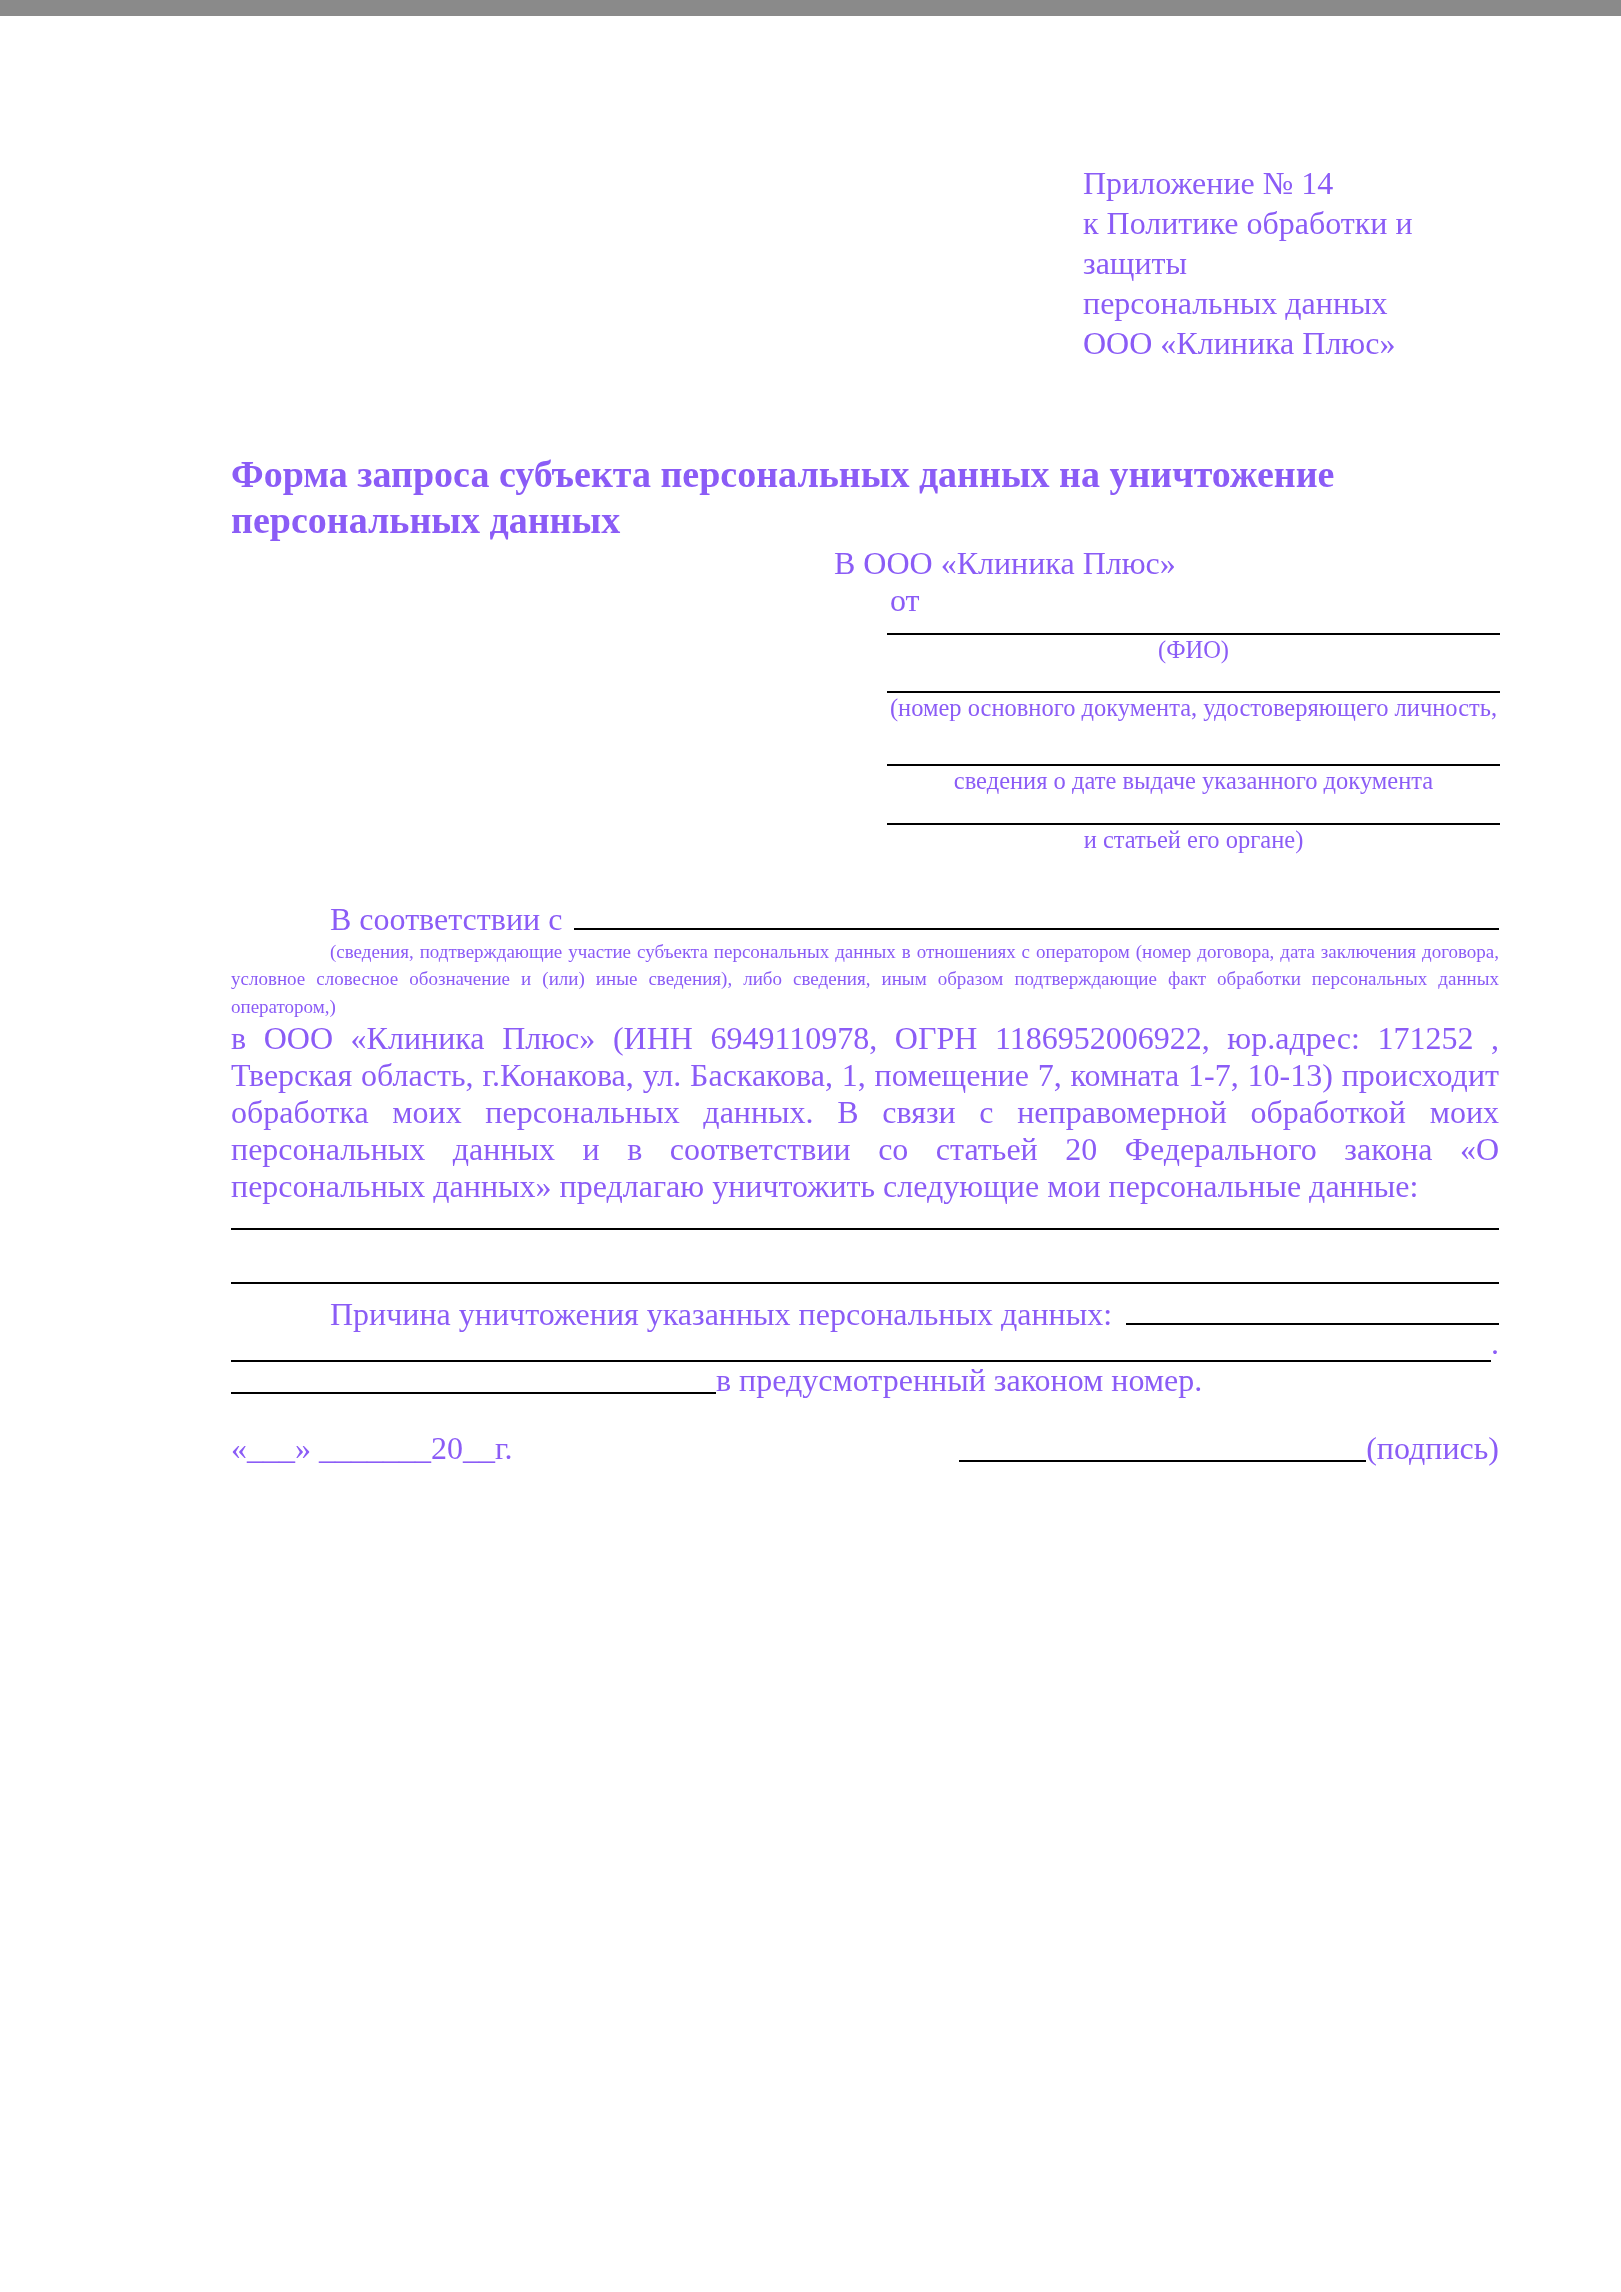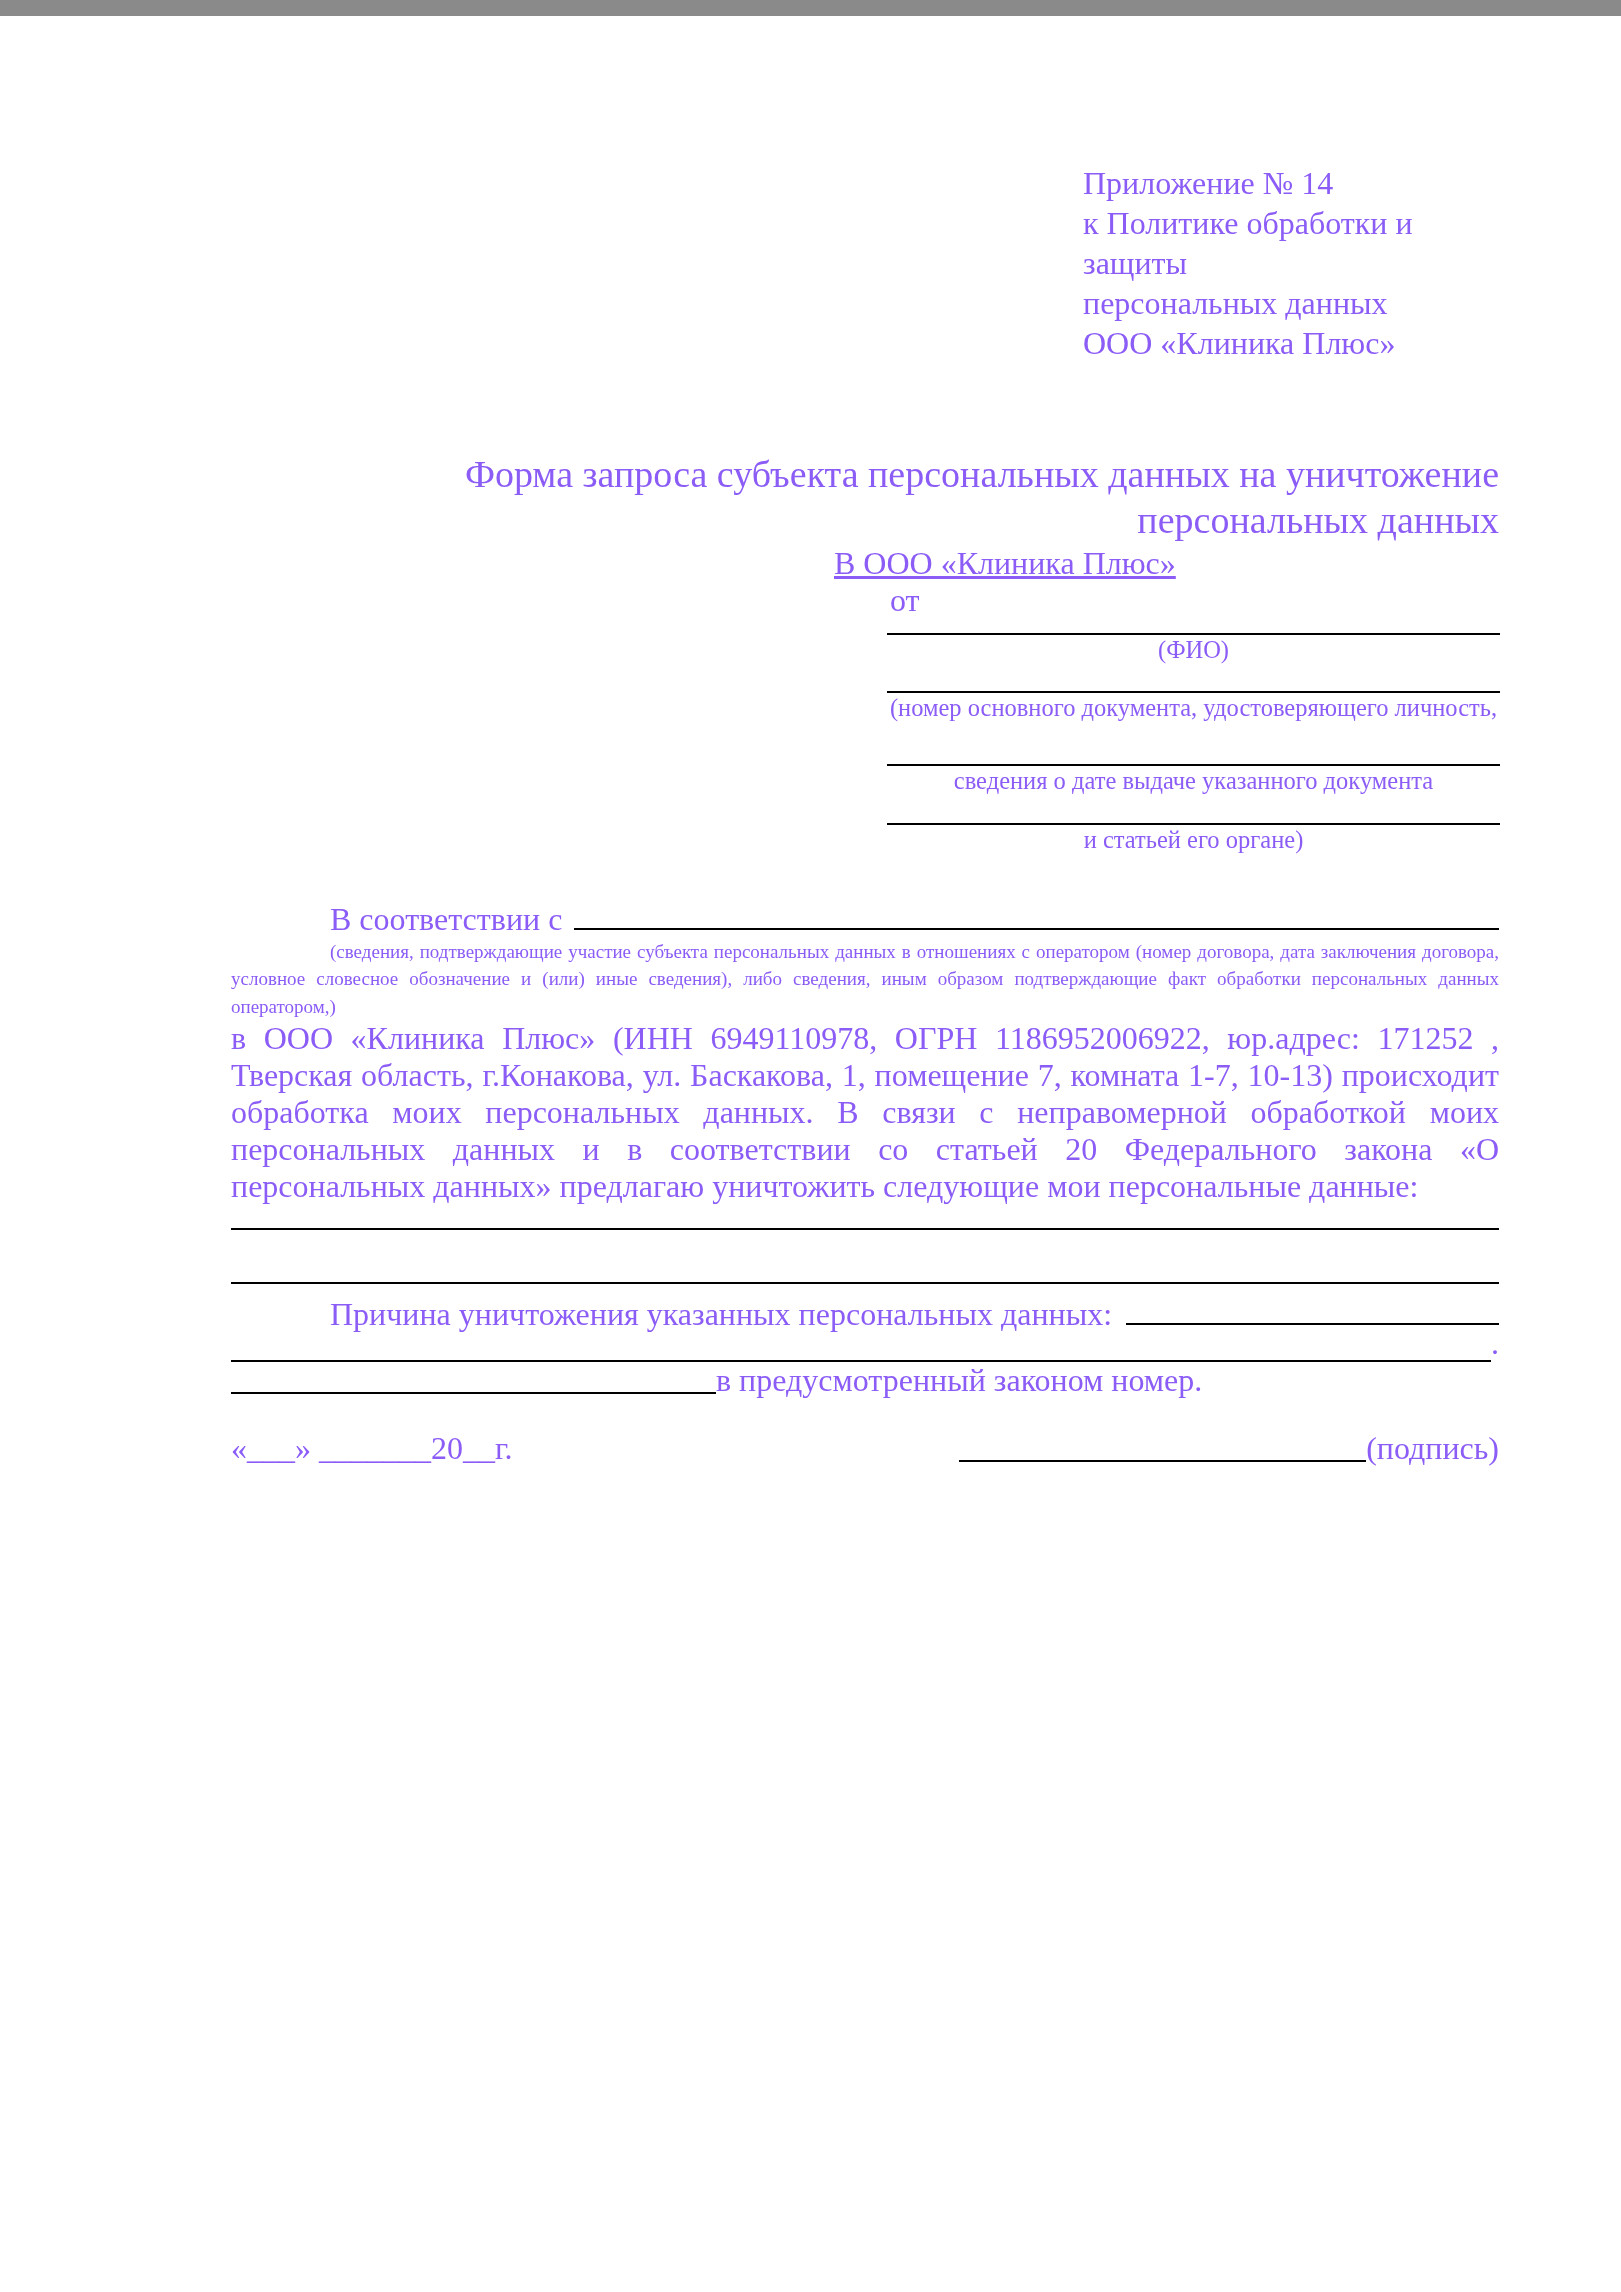--- a/index.html
+++ b/index.html
@@ -16,27 +16,27 @@
   }
   
   .header-note {
     margin-left: 852px;
     font-size: 32px;
     line-height: 40px;
   }
   
   .doc-title {
     margin-top: 88px;
-    text-align: right;
-    font-weight: normal;
+    text-align: left;
+    font-weight: bold;
     font-size: 38px;
     line-height: 46px;
   }
   
-  .addr-org { margin-top: 2px; margin-left: 603px; font-size: 32px; line-height: 37px; text-decoration: underline; }
+  .addr-org { margin-top: 2px; margin-left: 603px; font-size: 32px; line-height: 37px; }
   .addr-from { margin-left: 659px; font-size: 32px; line-height: 37px; }
   .addr-fields { margin-left: 656px; width: 613px; }
   .blankline { border-bottom: 2.9px solid #000; }
   .f-line1 { height: 15.7px; }
   .f-line2 { height: 29px; }
   .f-line3 { height: 44px; }
   .f-line4 { height: 30px; }
   .f-caption {
     height: 29px;
     text-align: center;

